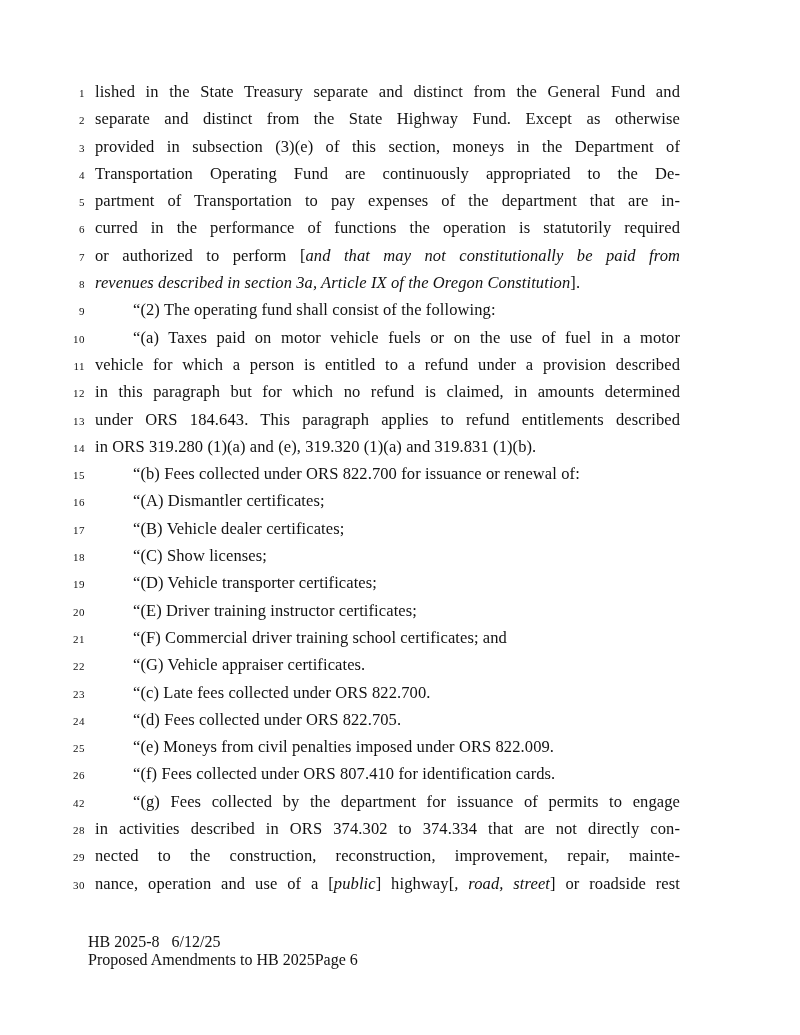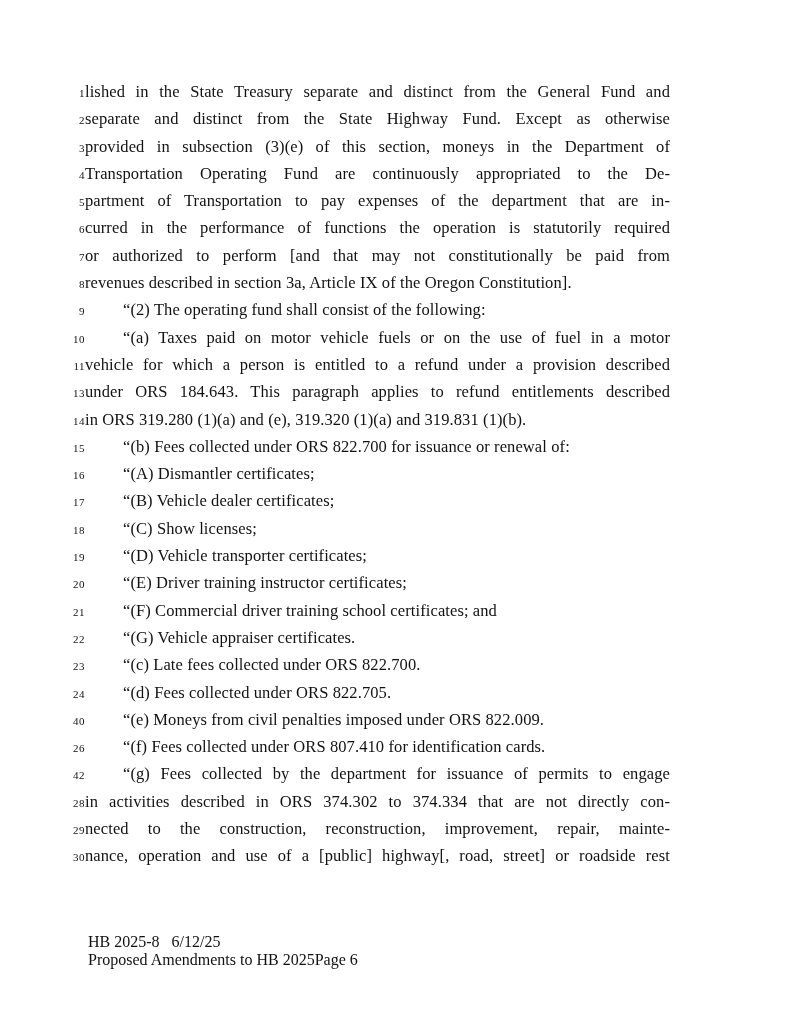--- a/index.html
+++ b/index.html
@@ -31,36 +31,38 @@
     flex: none;
     width: 25px;
     text-align: right;
     font-size: 11px;
     line-height: 27.3px;
     color: #111111;
     letter-spacing: 0.5px;
   }
   .text {
     flex: none;
+    margin-left: 10px;
     width: 585px;
     height: 27.3px;
     font-size: 16.5px;
     line-height: 27.3px;
     text-align: left;
     overflow: hidden;
     letter-spacing: 0.1px;
   }
   .text.justify {
     text-align: justify;
     text-align-last: justify;
   }
   .text.indent {
     text-indent: 38px;
   }
   .it {
+    font-style: italic;
   }
   .footer {
     position: absolute;
     left: 88px;
     top: 933px;
     width: 576px;
     font-size: 16px;
     line-height: 17.5px;
     color: #111111;
   }
@@ -114,20 +116,24 @@
       </div>
       <div class="row">
         <span class="num">10</span>
         <div class="text indent justify"><span>“(a) Taxes paid on motor vehicle fuels or on the use of fuel in a motor</span></div>
       </div>
       <div class="row">
         <span class="num">11</span>
         <div class="text justify"><span>vehicle for which a person is entitled to a refund under a provision described</span></div>
       </div>
       <div class="row">
+        <span class="num">12</span>
+        <div class="text justify"><span>in this paragraph but for which no refund is claimed, in amounts determined</span></div>
+      </div>
+      <div class="row">
         <span class="num">13</span>
         <div class="text justify"><span>under ORS 184.643. This paragraph applies to refund entitlements described</span></div>
       </div>
       <div class="row">
         <span class="num">14</span>
         <div class="text"><span>in ORS 319.280 (1)(a) and (e), 319.320 (1)(a) and 319.831 (1)(b).</span></div>
       </div>
       <div class="row">
         <span class="num">15</span>
         <div class="text indent"><span>“(b) Fees collected under ORS 822.700 for issuance or renewal of:</span></div>
@@ -162,21 +168,21 @@
       </div>
       <div class="row">
         <span class="num">23</span>
         <div class="text indent"><span>“(c) Late fees collected under ORS 822.700.</span></div>
       </div>
       <div class="row">
         <span class="num">24</span>
         <div class="text indent"><span>“(d) Fees collected under ORS 822.705.</span></div>
       </div>
       <div class="row">
-        <span class="num">40</span>
+        <span class="num">25</span>
         <div class="text indent"><span>“(e) Moneys from civil penalties imposed under ORS 822.009.</span></div>
       </div>
       <div class="row">
         <span class="num">26</span>
         <div class="text indent"><span>“(f) Fees collected under ORS 807.410 for identification cards.</span></div>
       </div>
       <div class="row">
         <span class="num">42</span>
         <div class="text indent justify"><span>“(g) Fees collected by the department for issuance of permits to engage</span></div>
       </div>

